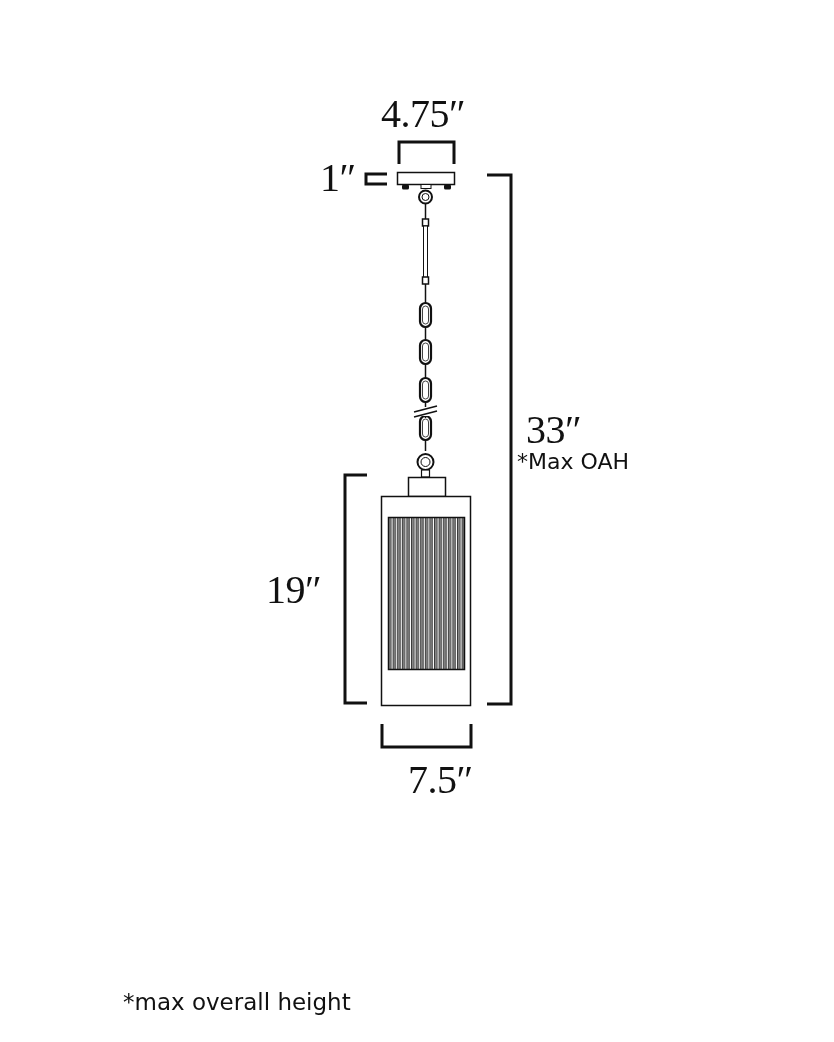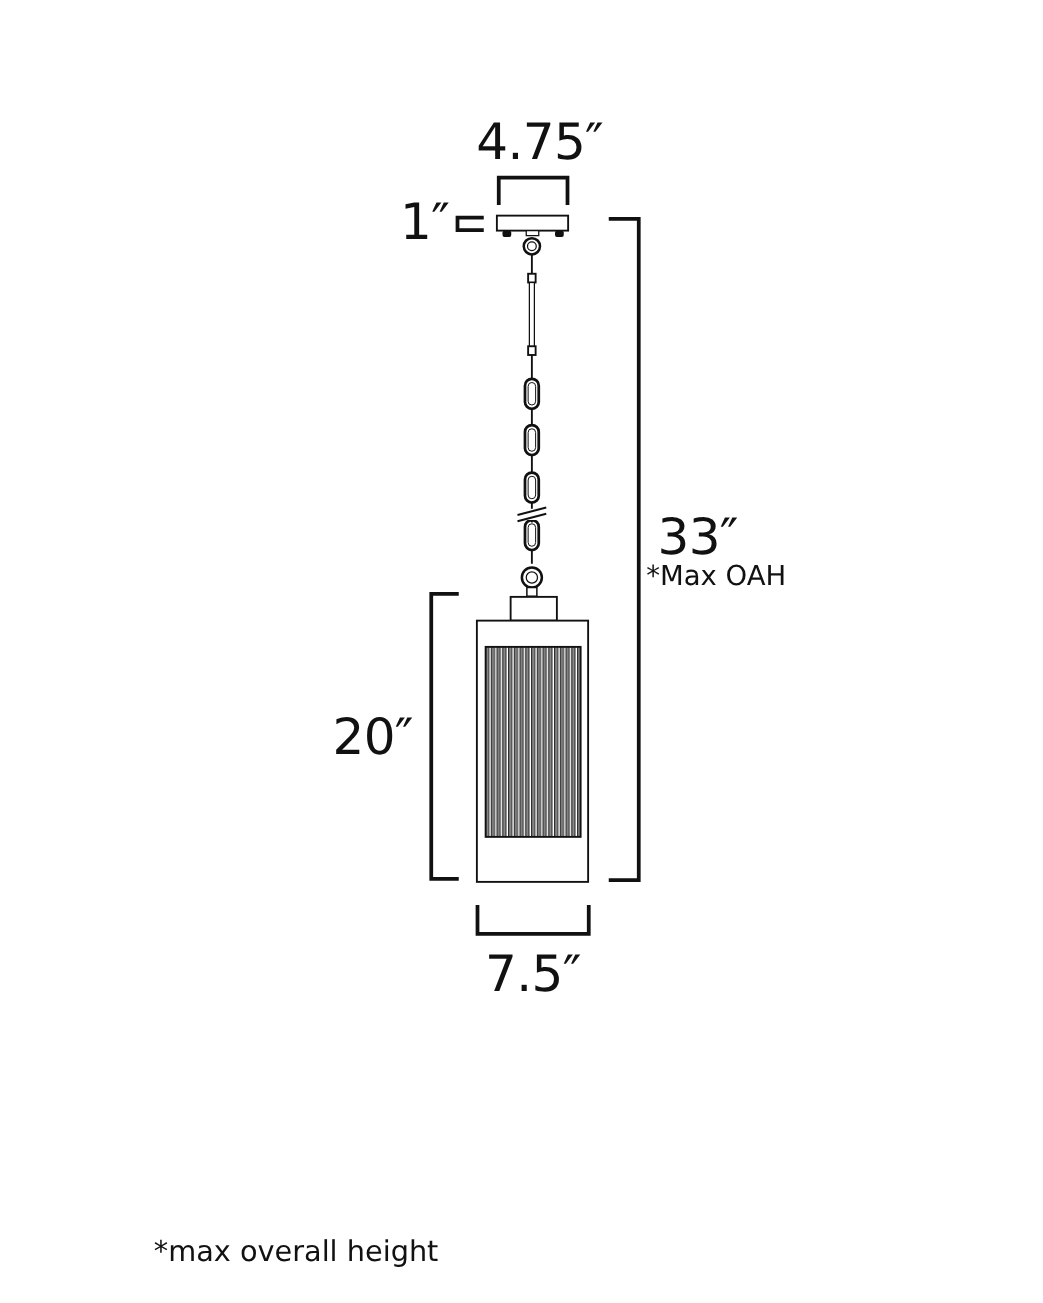--- a/index.html
+++ b/index.html
@@ -1,20 +1,20 @@
 <!DOCTYPE html>
 <html><head>
   <meta charset="utf-8">
   <style>
     html, body { margin: 0; padding: 0; background: #ffffff; }
     body { width: 834px; height: 1042px; position: relative; overflow: hidden;
            font-family: "DejaVu Sans", "Liberation Sans", sans-serif; color: #111111; }
     .drawing { position: absolute; left: 0; top: 0; width: 834px; height: 1042px; }
     .label { position: absolute; white-space: nowrap; color: #111111; line-height: 1; }
-    .dim-large { font-size: 40px; letter-spacing: -0.5px; }
+    .dim-large { font-size: 40px; letter-spacing: -0.5px; font-family: Liberation Serif, serif; }
     .dim-small { font-size: 22px; }
     .footnote { font-size: 23px; }
   </style>
 </head>
 <body>
 
 <svg class="drawing" viewBox="0 0 834 1042" width="834" height="1042" xmlns="http://www.w3.org/2000/svg">
   <defs>
     <pattern id="ribs" x="388" y="0" width="4.6" height="10" patternUnits="userSpaceOnUse">
       <rect x="0" y="0" width="4.6" height="10" fill="#ffffff"></rect>
@@ -96,17 +96,17 @@
 </svg>
 
 <div class="label dim-large" style="left:381px; top:94px;">4.75″</div>
 
 <div class="label dim-large" style="left:320px; top:158px;">1″</div>
 
 <div class="label dim-large" style="left:526px; top:410px;">33″</div>
 
 <div class="label dim-small" style="left:517px; top:451px;">*Max OAH</div>
 
-<div class="label dim-large" style="left:266px; top:570px;">20″</div>
+<div class="label dim-large" style="left:266px; top:570px;">19″</div>
 
-<div class="label dim-large" style="left:388px; top:760px;">7.5″</div>
+<div class="label dim-large" style="left:408px; top:760px;">7.5″</div>
 
 <div class="label footnote" style="left:79px; top:991px;margin-left:44px;">*max overall height</div>
 
 </body></html>

